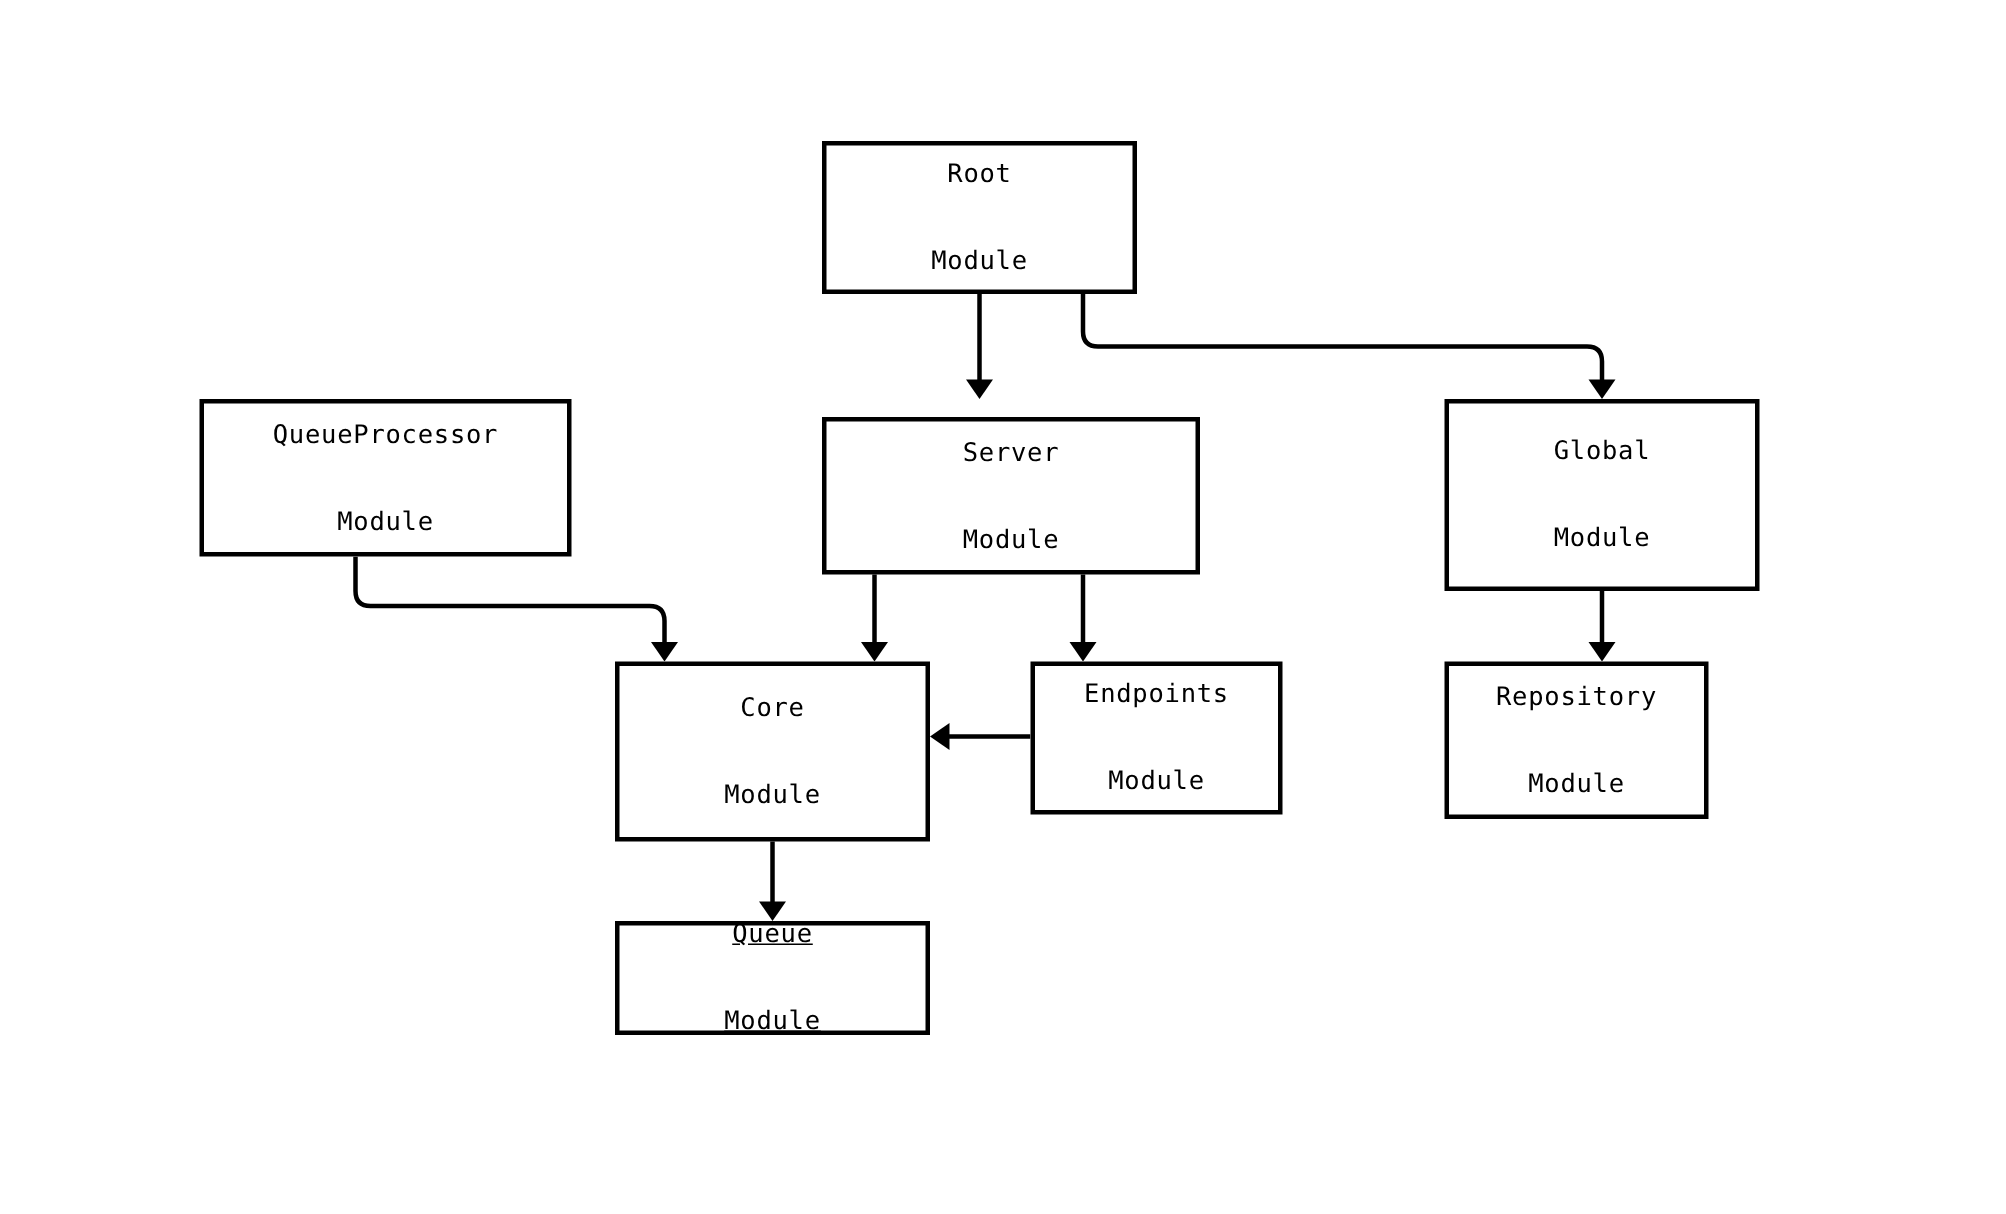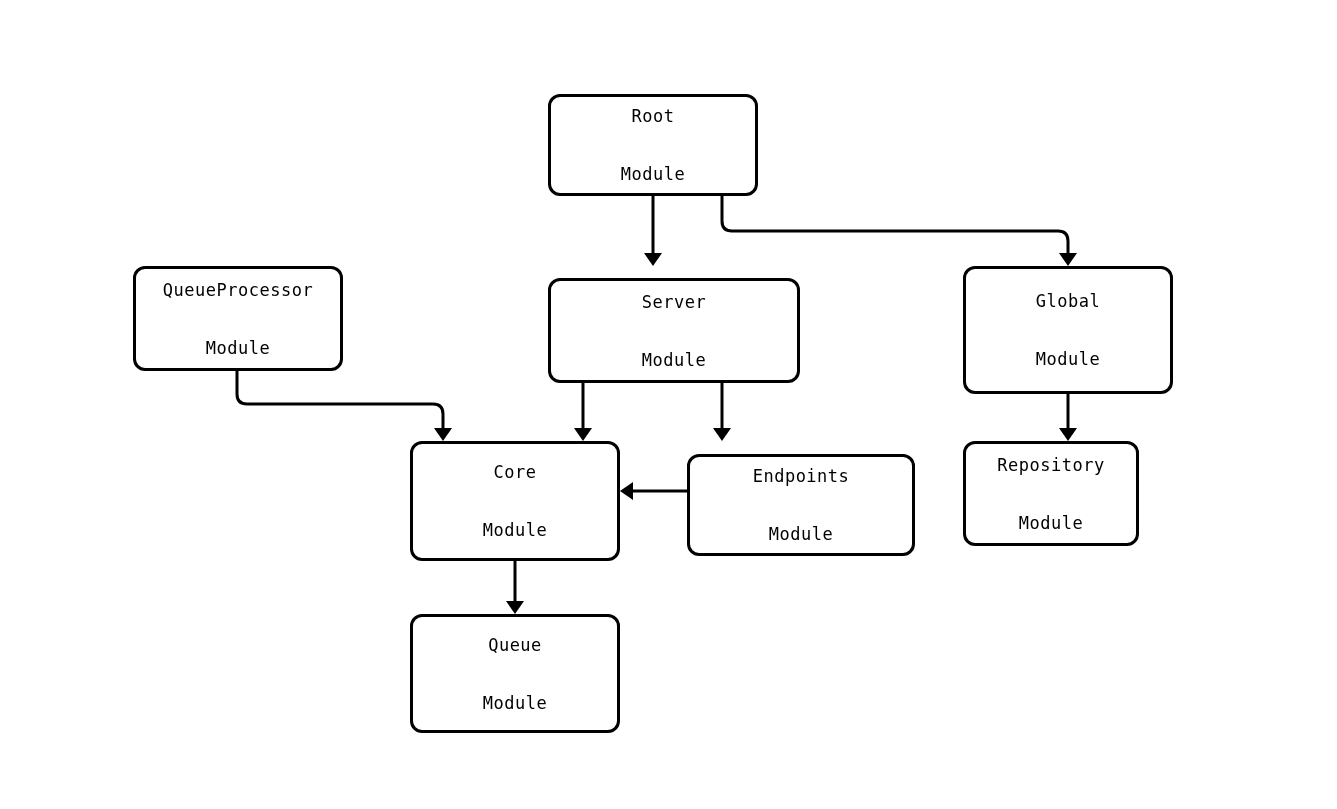--- a/index.html
+++ b/index.html
@@ -31,21 +31,21 @@
     left: 0;
     top: 0;
     width: 1337px;
     height: 809px;
   }
   .node {
     position: absolute;
     box-sizing: border-box;
     background: #ffffff;
     border: 3px solid #000000;
-    border-radius: 12px;
+    border-radius: 0;
     display: flex;
     flex-direction: column;
     align-items: center;
     justify-content: center;
     text-align: center;
     color: #000000;
     font-family: "DejaVu Sans Mono", "Liberation Mono", monospace;
     font-size: 17px;
     line-height: 22px;
     letter-spacing: 0.5px;
@@ -82,43 +82,43 @@
         <polygon points="515,614 506,601 524,601"></polygon>
         <polygon points="1068,441 1059,428 1077,428"></polygon>
       </g>
   </svg>
 
   <div id="node-layer">
       <div class="node" style="left: 548px; top: 94px; width: 210px; height: 102px;">
         <span class="node-line">Root</span>
         <span class="node-line">Module</span>
       </div>
-      <div class="node" style="left: 133px; top: 266px; width: 210px; height: 105px;">
+      <div class="node" style="left: 133px; top: 266px; width: 248px; height: 105px;">
         <span class="node-line">QueueProcessor</span>
         <span class="node-line">Module</span>
       </div>
       <div class="node" style="left: 548px; top: 278px; width: 252px; height: 105px;">
         <span class="node-line">Server</span>
         <span class="node-line">Module</span>
       </div>
       <div class="node" style="left: 963px; top: 266px; width: 210px; height: 128px;">
         <span class="node-line">Global</span>
         <span class="node-line">Module</span>
       </div>
       <div class="node" style="left: 410px; top: 441px; width: 210px; height: 120px;">
         <span class="node-line">Core</span>
         <span class="node-line">Module</span>
       </div>
-      <div class="node" style="left: 687px; top: 454px; width: 228px; height: 102px; align-items: center;">
+      <div class="node" style="left: 687px; top: 441px; width: 168px; height: 102px; align-items: center;">
         <span class="node-line">Endpoints</span>
         <span class="node-line">Module</span>
       </div>
       <div class="node" style="left: 963px; top: 441px; width: 176px; height: 105px;">
         <span class="node-line">Repository</span>
         <span class="node-line">Module</span>
       </div>
-      <div class="node" style="left: 410px; top: 614px; width: 210px; height: 119px;">
+      <div class="node" style="left: 410px; top: 614px; width: 210px; height: 76px; text-decoration: underline;">
         <span class="node-line">Queue</span>
         <span class="node-line">Module</span>
       </div>
     </div>
 
 </div>
 
 </body></html>

